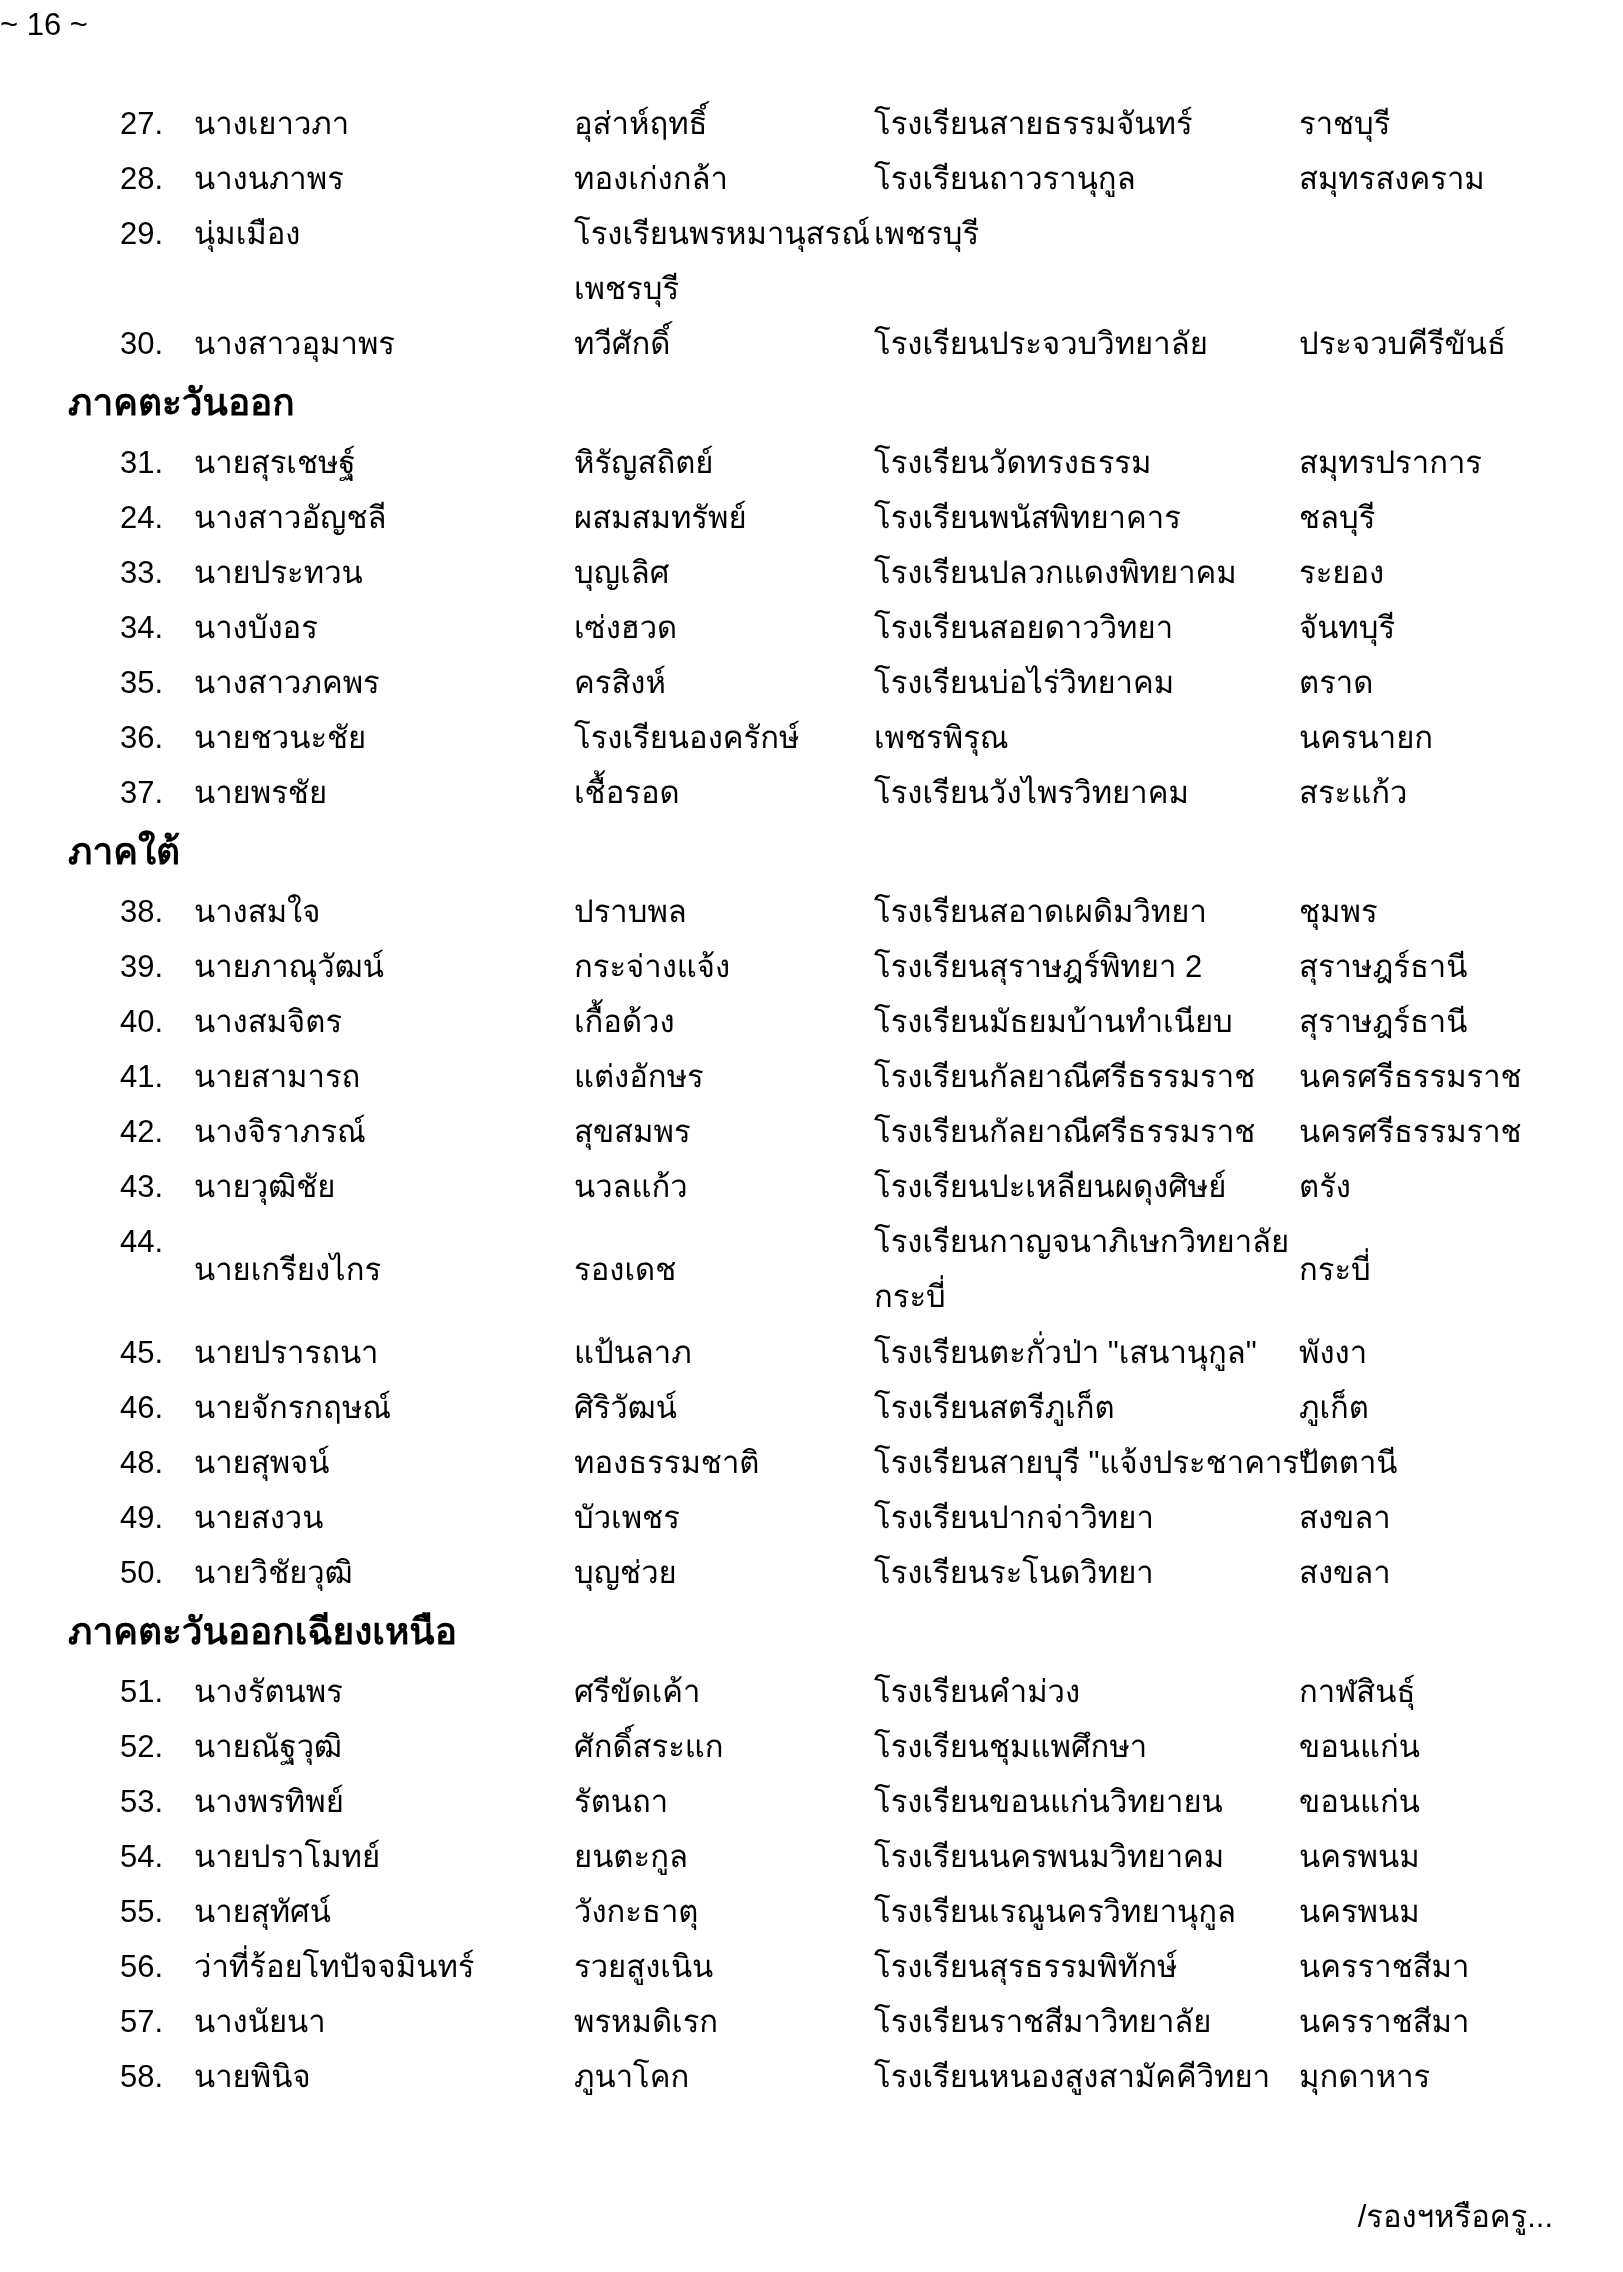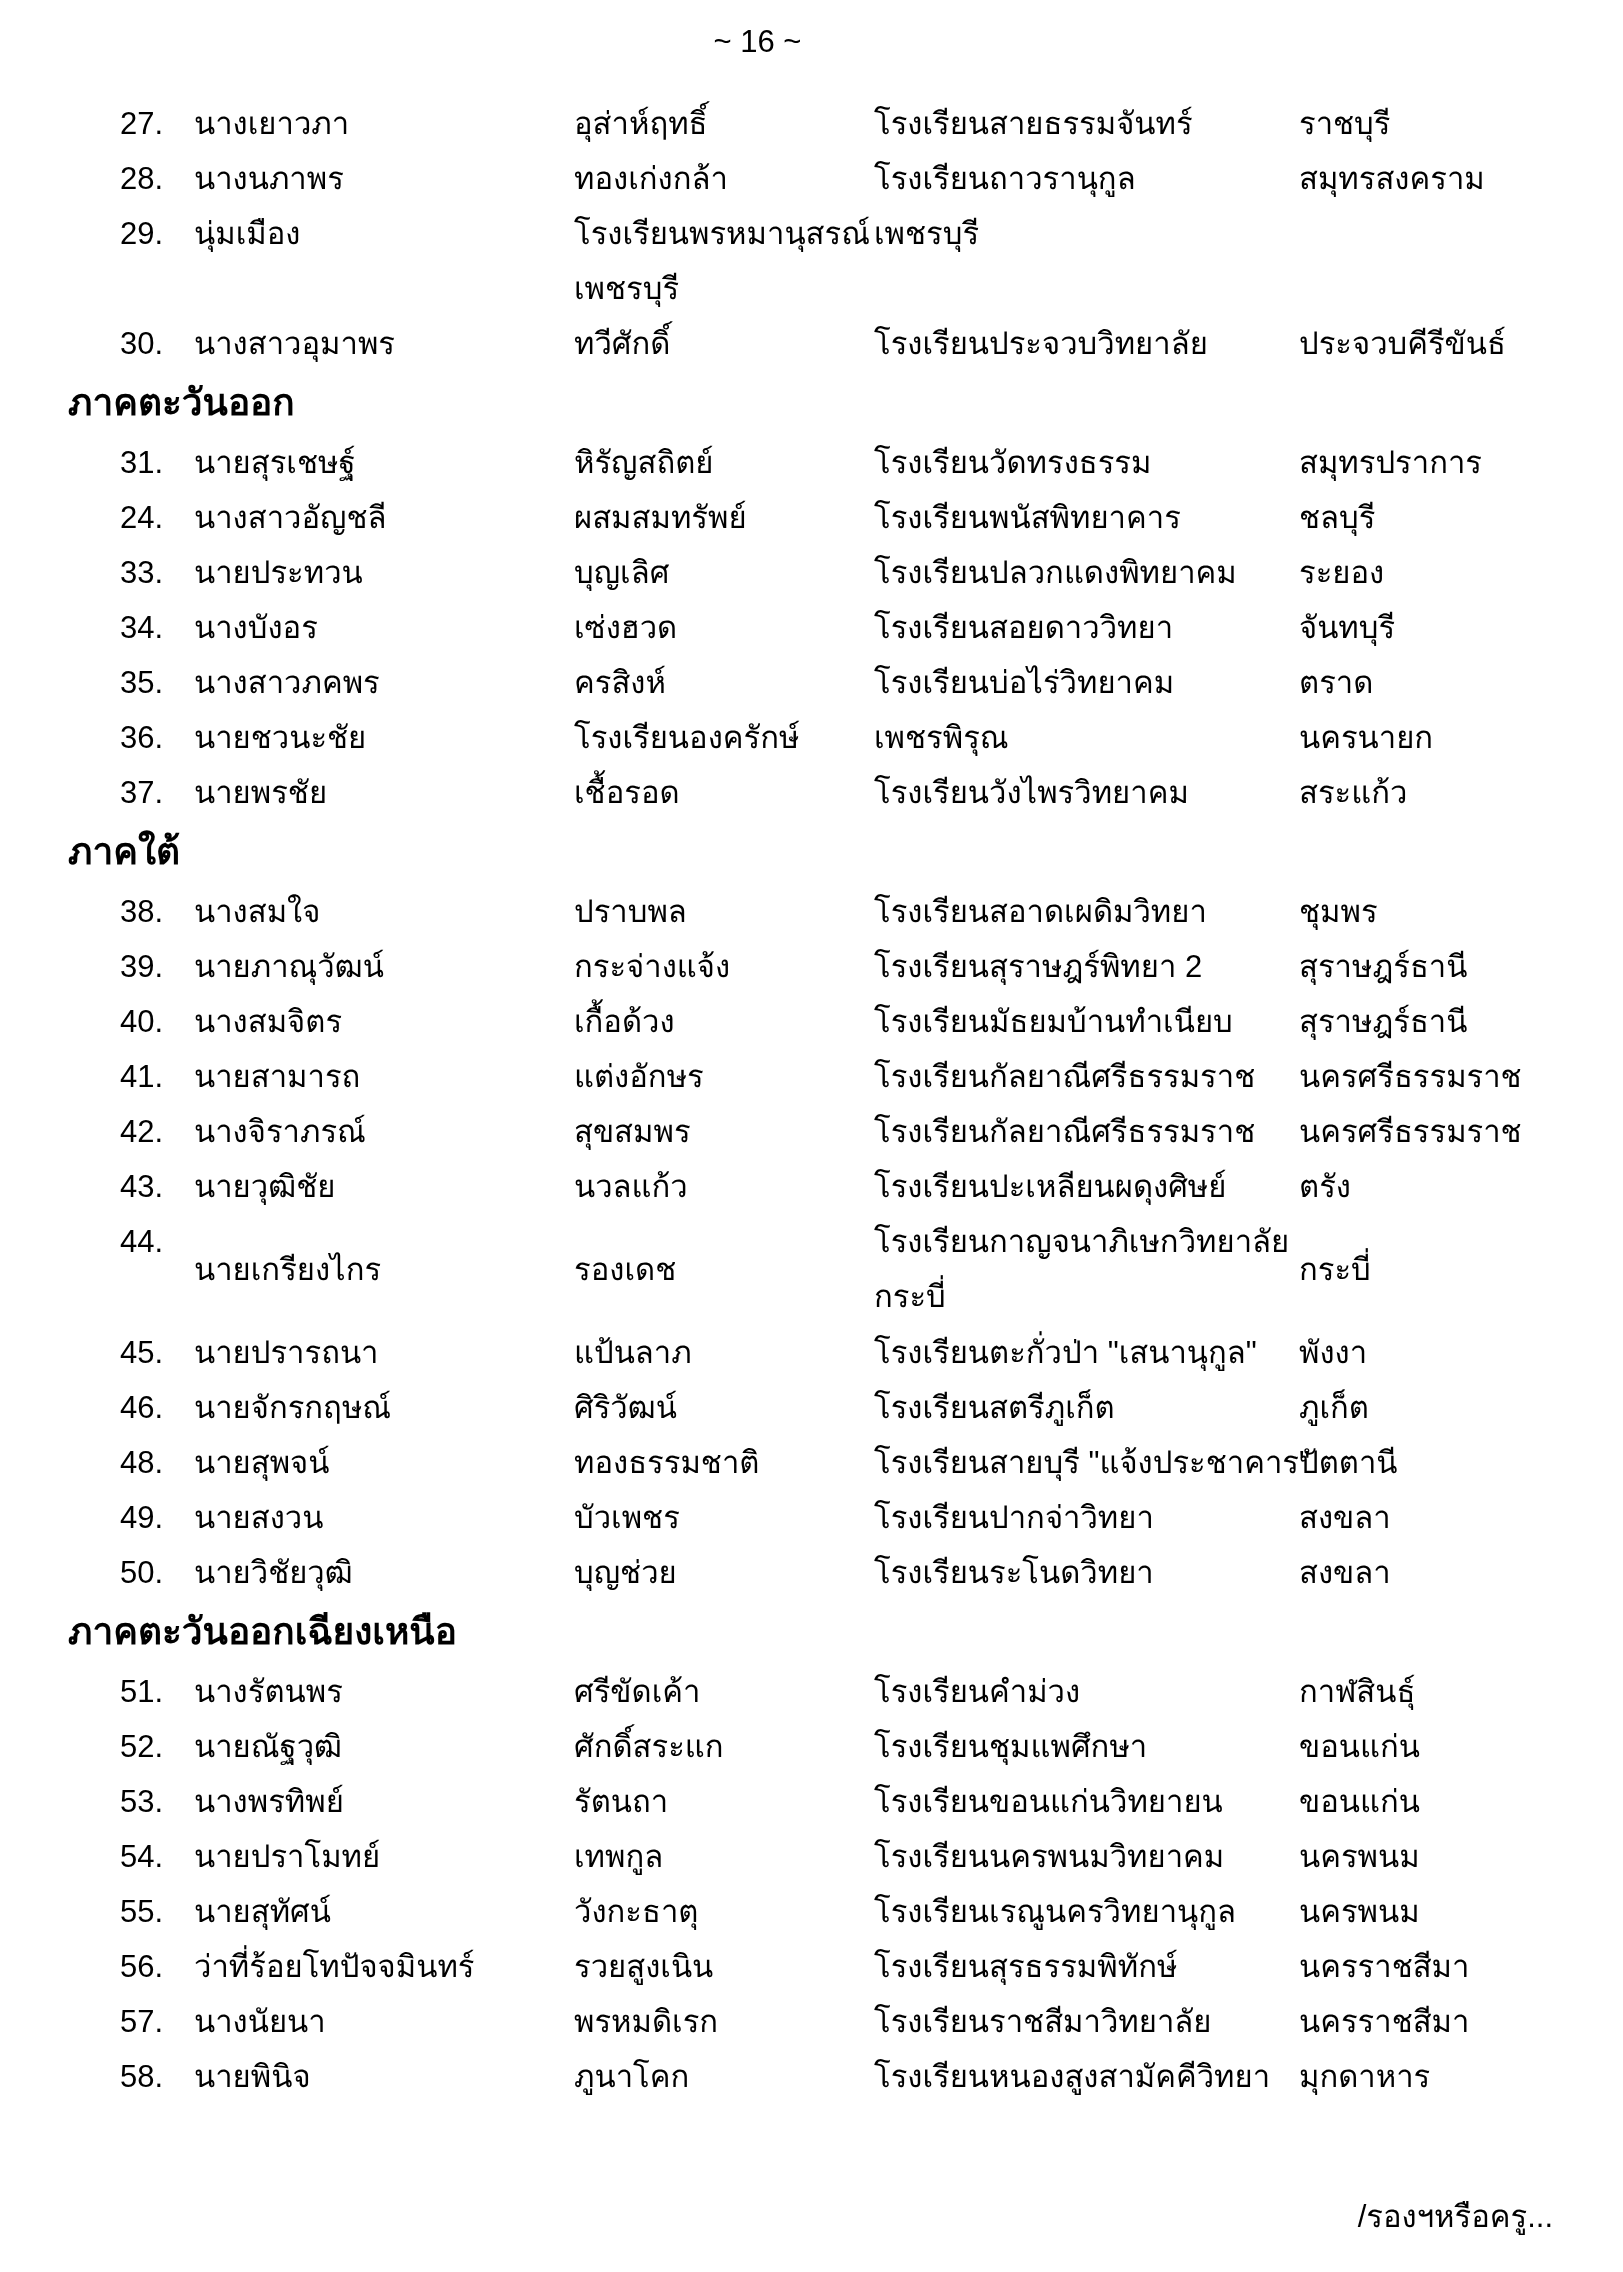--- a/index.html
+++ b/index.html
@@ -3,22 +3,22 @@
 <meta charset="utf-8">
 <style>
   html,body{margin:0;padding:0}
   body{
     width:1624px;height:2273px;
     background:#ffffff;color:#000000;
     font-family:"Liberation Sans", sans-serif;
     position:relative;overflow:hidden;
   }
   .page-header{
-    position:absolute;top:19px;left:0;width:1515px;
-    text-align:center;font-size:31px;line-height:45px;white-space:nowrap;
+    position:absolute;top:2px;left:0;width:1515px;
+    text-align:left;font-size:31px;line-height:45px;white-space:nowrap;
   }
   .doc{
     position:absolute;left:68px;top:96px;width:1484px;
   }
   .section-title{
     font-size:37px;font-weight:bold;line-height:64px;white-space:nowrap;font-family:Liberation Serif, serif;
   }
   .row{
     display:grid;
     grid-template-columns:126px 380px 300px 425px 1fr;
@@ -275,21 +275,21 @@
       <div class="cell name">นางพรทิพย์</div>
       <div class="cell surname">รัตนถา</div>
       <div class="cell school">
         <span class="line">โรงเรียนขอนแก่นวิทยายน</span>
       </div>
       <div class="cell province">ขอนแก่น</div>
     </div>
     <div class="row single">
       <div class="cell num">54.</div>
       <div class="cell name">นายปราโมทย์</div>
-      <div class="cell surname">เทพกูล</div>
+      <div class="cell surname">ยนตะกูล</div>
       <div class="cell school">
         <span class="line">โรงเรียนนครพนมวิทยาคม</span>
       </div>
       <div class="cell province">นครพนม</div>
     </div>
     <div class="row single">
       <div class="cell num">55.</div>
       <div class="cell name">นายสุทัศน์</div>
       <div class="cell surname">วังกะธาตุ</div>
       <div class="cell school">

